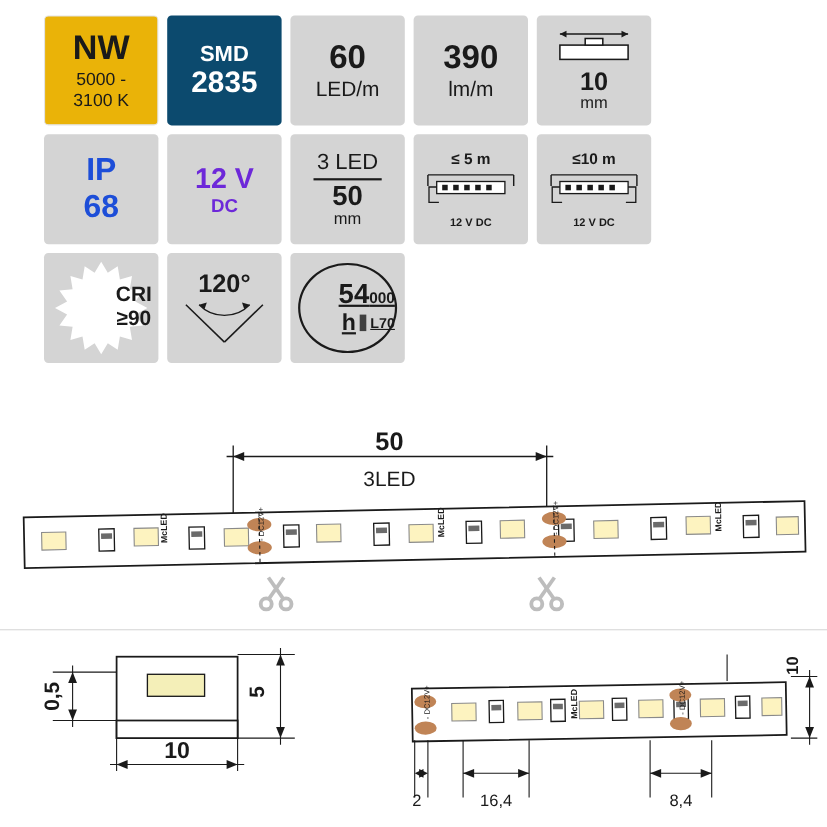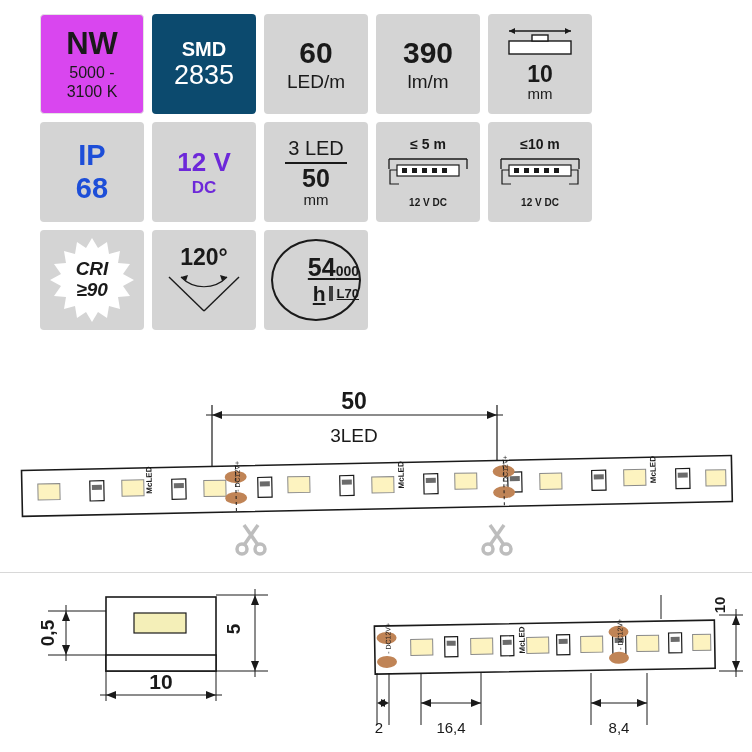--- a/index.html
+++ b/index.html
@@ -33,33 +33,33 @@
     height: 100px;
     background: #f1f1f1;
     border-radius: 4px;
     display: flex;
     flex-direction: column;
     align-items: center;
     justify-content: center;
     box-sizing: border-box;
     position: relative;
   }
-  .cell.white { background: #d946ef; border: 1px solid #e3e3e3; }
+  .cell.white { background: #eab308; border: 1px solid #e3e3e3; }
   .cell.green { background: #0c4a6e; }
   .cell.grey  { background: #d4d4d4; }
   .blue-text  { color: #6d28d9; }
   .violet-text{ color: #1d4ed8; }
 
   
   .nw-big { font-size: 31px; font-weight: bold; letter-spacing: 0px; }
   .nw-sub { font-size: 16px; margin-top: 2px; text-align: center; line-height: 1.18; }
 
   
   .smd-top { font-size: 20px; font-weight: bold; color: #fff; }
-  .smd-bot { font-size: 27px; font-weight: normal; color: #fff; margin-top: -1px; }
+  .smd-bot { font-size: 27px; font-weight: bold; color: #fff; margin-top: -1px; }
 
   
   .num-top { font-size: 30px; font-weight: bold; }
   .num-bot { font-size: 19px; margin-top: 1px; }
 
   
   .strip-icon { margin-bottom: 4px; }
   .ten { font-size: 23px; font-weight: bold; line-height: 1; }
   .mm  { font-size: 15px; line-height: 1.1; }
 
@@ -75,38 +75,38 @@
   .led3 { font-size: 20px; }
   .rule { width: 62px; height: 2px; background: #1a1a1a; margin: 2px 0 2px; }
   .fifty { font-size: 25px; font-weight: bold; line-height: 1; }
   .mm2 { font-size: 15px; }
 
   
   .maxlen { font-size: 14px; font-weight: bold; margin-bottom: 3px; }
   .dcbox { font-size: 10px; font-weight: bold; }
 
   
-  .starwrap { position: relative; width: 92px; height: 88px; display:flex; align-items:center; justify-content:center;font-style:italic;}
+  .starwrap { position: relative; width: 92px; height: 88px; display:flex; align-items:center; justify-content:flex-end;}
   .cri-text { position: relative; z-index: 2; text-align: center; font-weight: bold; line-height: 1.1; }
   .cri-text .c1 { font-size: 19px; }
   .cri-text .c2 { font-size: 19px; }
 
   
   .angle { font-size: 23px; font-weight: bold; }
 
   
   .hrs-circle {
     width: 86px; height: 78px; border: 2px solid #1a1a1a; border-radius: 50%;
     display: flex; flex-direction: column; align-items: flex-end; justify-content: center; text-decoration: underline;
   }
   .hrs-top { font-size: 25px; font-weight: bold; line-height: 1; }
   .hrs-top small { font-size: 14px; font-weight: bold;}
   .hrs-bot { display: flex; align-items: center; gap: 3px; margin-top: 2px;}
   .hrs-bot .h { font-size: 21px; font-weight: bold; }
-  .hrs-bot .l70 { font-size: 13px; font-weight: bold; border-left: 4px solid #404040; padding-left: 4px; }
+  .hrs-bot .l70 { font-size: 13px; font-weight: bold; border-left: 6px solid #404040; padding-left: 4px; }
 
   
   svg { display: block; }
   .dwg-top { position: absolute; left: 0; top: 385px; }
   .dwg-bl  { position: absolute; left: 0; top: 575px; }
   .dwg-br  { position: absolute; left: 355px; top: 575px; }
 
   .divider {
     position: absolute; left: 0; top: 572px; width: 752px; height: 1px; background: #d8d8d8;
   }

